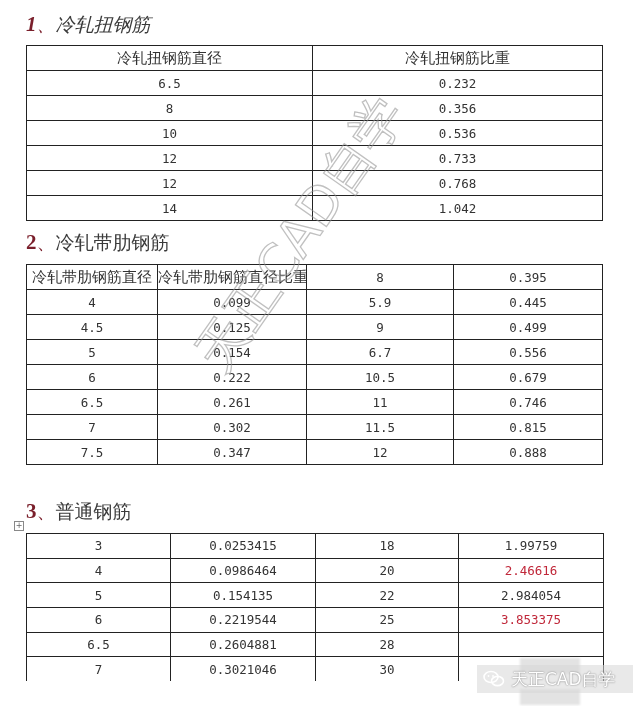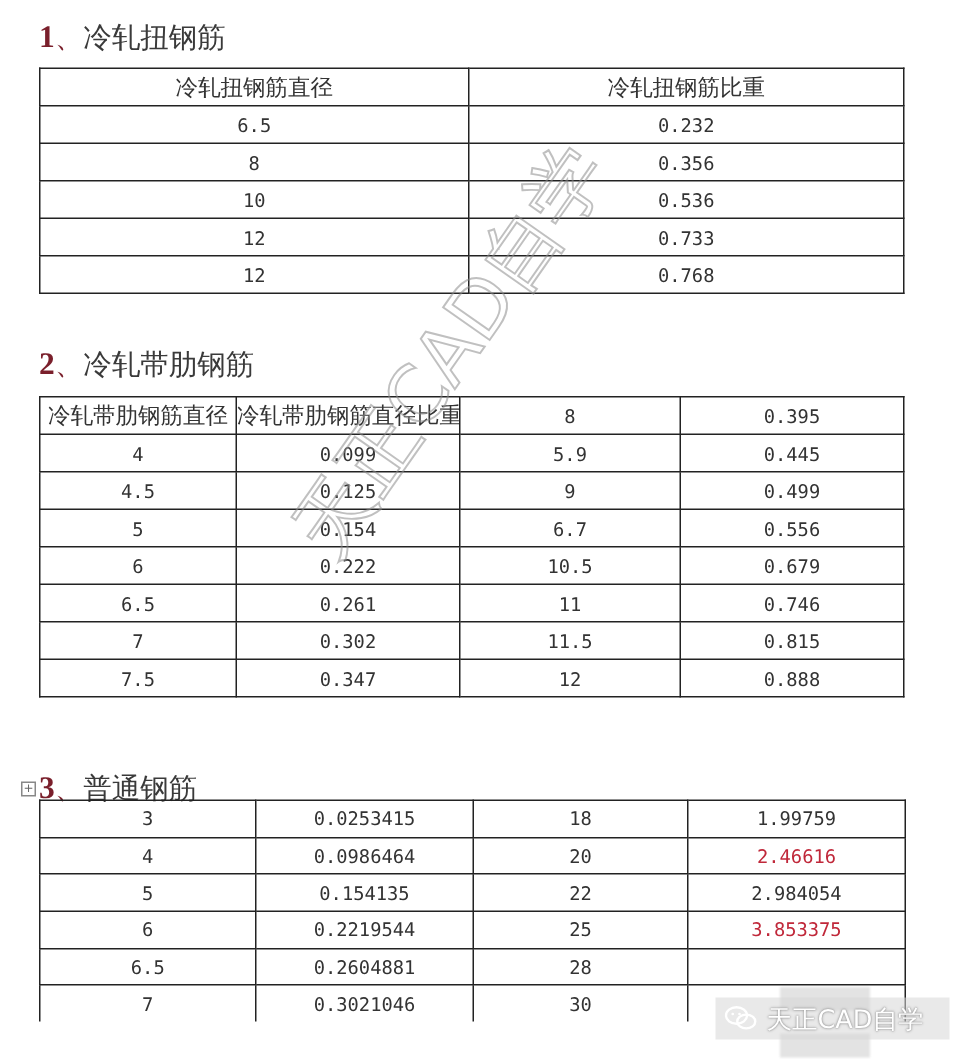--- a/index.html
+++ b/index.html
@@ -66,21 +66,21 @@
   .blurred-cell {
     position: absolute; left: 520px; width: 60px; height: 16px;
     background: rgba(200,200,200,0.5);
     font-family: "DejaVu Sans Mono", monospace; font-size: 12px; color: #aaa;
     text-align: center; line-height: 16px; filter: blur(0.8px);
   }
 </style>
 </head>
 <body>
 
-<div class="heading" style="top:12px;">
+<div class="heading" style="top:12px;font-style:italic;">
   <span class="num">1</span><span class="sep">、</span><span>冷轧扭钢筋</span>
 </div>
 <table id="t1">
   <colgroup>
       <col style="width:286px">
       <col style="width:290px">
     </colgroup>
   <tbody>
       <tr>
     <td class="hdr">冷轧扭钢筋直径</td>
@@ -98,20 +98,24 @@
     <td class="num">10</td>
     <td class="num">0.536</td>
   </tr>
   <tr>
     <td class="num">12</td>
     <td class="num">0.733</td>
   </tr>
   <tr>
     <td class="num">12</td>
     <td class="num">0.768</td>
+  </tr>
+  <tr>
+    <td class="num">14</td>
+    <td class="num">1.042</td>
   </tr>
 </tbody>
   </table>
 
 <div class="heading" style="top:230px;">
   <span class="num">2</span><span class="sep">、</span><span>冷轧带肋钢筋</span>
 </div>
 <table id="t2">
   <colgroup>
       <col style="width:131px">
@@ -164,21 +168,21 @@
   </tr>
   <tr>
     <td class="num">7.5</td>
     <td class="num">0.347</td>
     <td class="num">12</td>
     <td class="num">0.888</td>
   </tr>
 </tbody>
   </table>
 
-<div class="heading" style="top:499px;margin-top:14px;">
+<div class="heading" style="top:499px;">
   <span class="num">3</span><span class="sep">、</span><span>普通钢筋</span>
 </div>
 <div class="anchor-icon">+</div>
 <table id="t3">
   <colgroup>
       <col style="width:144px">
       <col style="width:145px">
       <col style="width:143px">
       <col style="width:145px">
     </colgroup>

